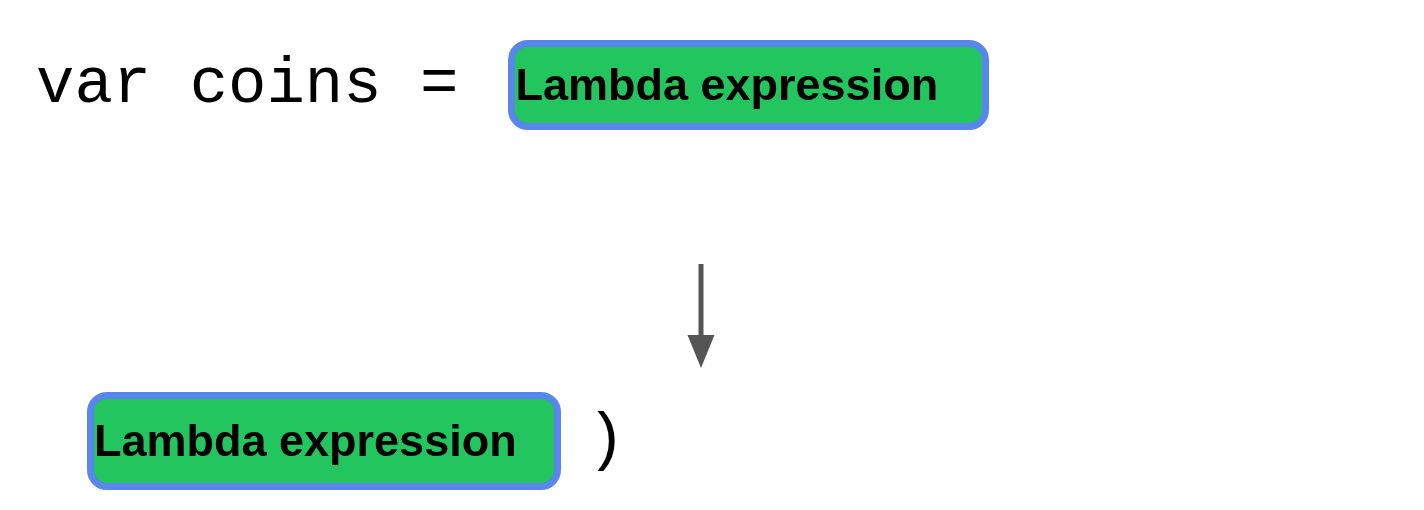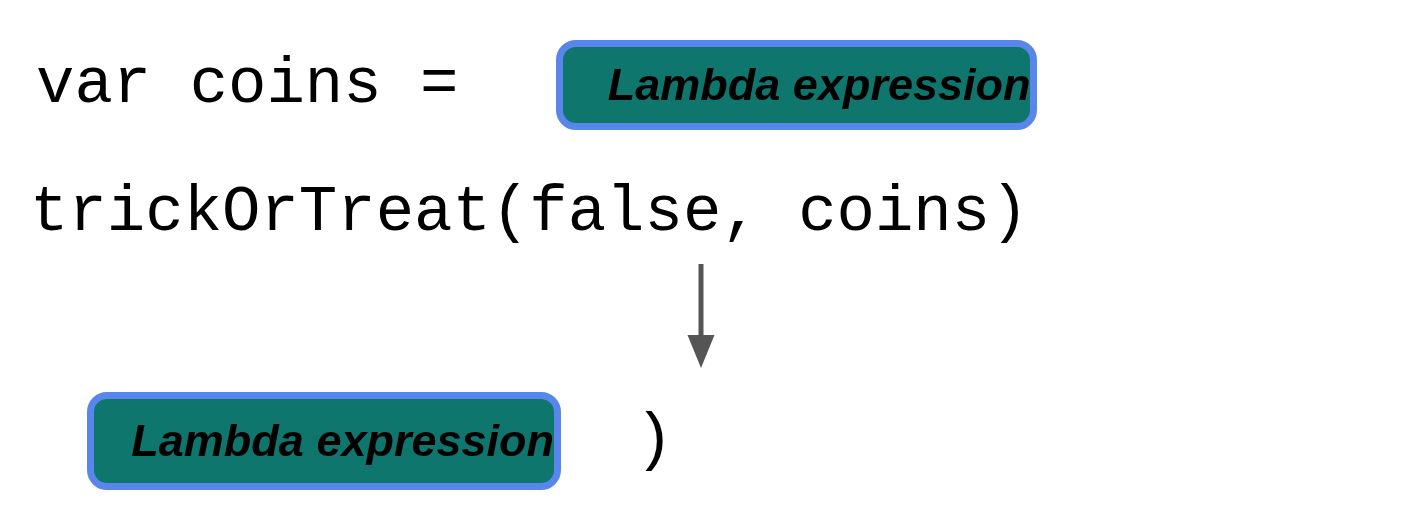--- a/index.html
+++ b/index.html
@@ -18,46 +18,44 @@
     font-family: "Liberation Mono", "DejaVu Sans Mono", monospace;
     font-size: 64px;
     color: #000000;
     white-space: pre;
     line-height: 1;
   }
   .row {
     position: absolute;
     display: flex;
     align-items: center;
-    gap: 48px;
   }
   .row-assignment {
     left: 36px;
     top: 40px;
     height: 90px;
   }
   .row-call {
     left: 30px;
     top: 180px;
     height: 66px;
   }
   .row-substituted {
     left: 30px;
     top: 392px;
     height: 98px;
   }
   .lambda-box {
     box-sizing: border-box;
     border: 7px solid #5886EA;
     border-radius: 20px;
-    background: #0f766e;
+    background: #22c55e;
     display: flex;
     align-items: center;
-    justify-content: flex-end;
-    font-style: italic;
+    justify-content: flex-start;
   }
   .lambda-box-top {
     width: 481px;
     height: 90px;
     margin-left: 50px;
   }
   .lambda-box-bottom {
     width: 474px;
     height: 98px;
     margin-left: 57px;
@@ -83,23 +81,20 @@
 
 <div class="canvas">
 
   <div class="row row-assignment">
     <span class="code">var coins =</span>
     <div class="lambda-box lambda-box-top">
       <span class="lambda-label">Lambda expression</span>
     </div>
   </div>
 
-  <div class="row row-call">
-    <span class="code">trickOrTreat(false, coins)</span>
-  </div>
 
   <svg class="down-arrow" width="30" height="106" viewBox="0 0 30 106" aria-hidden="true">
     <line x1="15" y1="1" x2="15" y2="74" stroke="#555555" stroke-width="5"></line>
     <polygon points="1.5,72 28.5,72 15,105" fill="#555555"></polygon>
   </svg>
 
   <div class="row row-substituted">
     <div class="lambda-box lambda-box-bottom">
       <span class="lambda-label">Lambda expression</span>
     </div>

